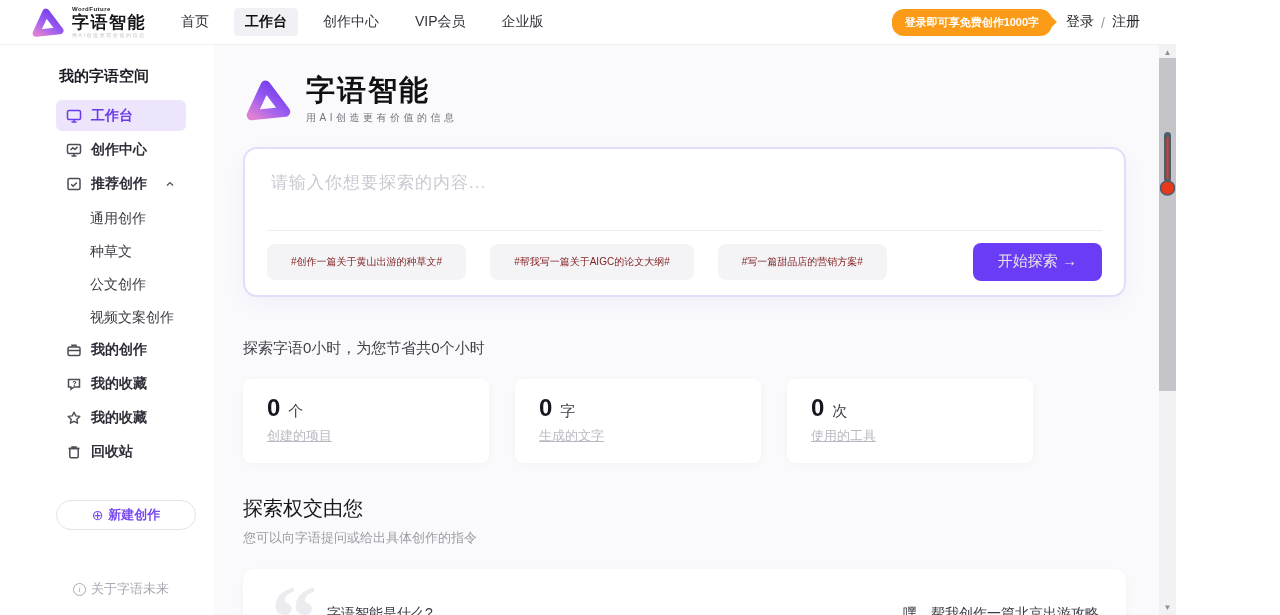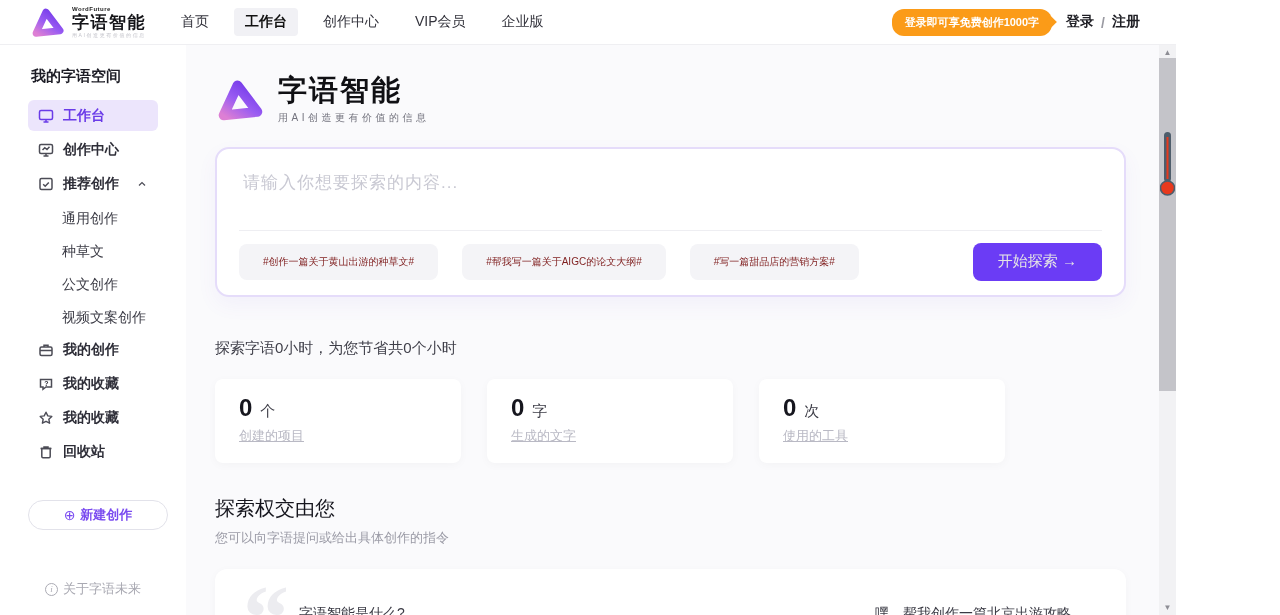--- a/index.html
+++ b/index.html
@@ -13,27 +13,27 @@
   .brand-text { display:flex; flex-direction:column; line-height:1; }
   .wf { font-size:6px; font-weight:bold; color:#222; letter-spacing:.5px; }
   .brand-name { font-size:17px; font-weight:800; color:#141418; letter-spacing:1.5px; margin:2px 0 2px; }
   .brand-tiny { font-size:5px; color:#c3c3ca; letter-spacing:1.6px; }
   nav { display:flex; align-items:center; gap:14px; margin-left:24px;text-align:right; }
   .nav-item { font-size:14px; color:#33333c; padding:5px 11px; border-radius:4px; cursor:pointer; white-space:nowrap; }
   .nav-item.active { background:#f1f1f5; font-weight:bold; color:#111; }
   .header-right { margin-left:auto; display:flex; align-items:center; gap:14px; }
   .promo { position:relative; background:#fb9b18; color:#fff; font-size:11px; font-weight:bold; padding:6px 13px; border-radius:12px; white-space:nowrap; cursor:pointer; }
   .promo::after { content:""; position:absolute; right:-3px; top:50%; width:9px; height:9px; background:#fb9b18; transform:translateY(-50%) rotate(45deg); }
-  .auth { font-size:14px; color:#1e1e24; display:flex; gap:7px; align-items:flex-end;font-weight:bold; }
+  .auth { font-size:14px; color:#1e1e24; display:flex; gap:7px; align-items:flex-end; }
   .auth span { cursor:pointer; }
   .auth .sep { color:#9a9aa2; cursor:default; }
 
   
   .body-row { display:flex; height:570px; position:relative; }
-  aside { width:186px; background:#fff; padding:22px 28px 0; flex-shrink:0; }
+  aside { width:186px; background:#fff; padding:22px 28px 0; flex-shrink:0;margin-left:28px; }
   .side-title { font-size:15px; font-weight:800; color:#1d1d26; padding-left:3px; margin-bottom:14px; }
   .side-item { display:flex; align-items:center; gap:9px; height:31px; margin-bottom:3px; padding:0 10px; border-radius:6px; font-size:14px; font-weight:600; color:#2e2e38; cursor:pointer; }
   .side-item svg { stroke:#4c4c56; flex-shrink:0; }
   .side-item.active { background:#ece5fc; color:#6a3be8; }
   .side-item.active svg { stroke:#6a3be8; }
   .chev { margin-left:auto; }
   .side-sub { height:33px; display:flex; align-items:center; padding-left:34px; font-size:14px; color:#3c3c46; cursor:pointer; }
   .new-btn { margin:33px auto 0; display:flex; align-items:center; justify-content:center; gap:5px; width:140px; height:30px; border:1px solid #e2e2ea; border-radius:16px; color:#7a4bf0; font-size:13px; font-weight:600; cursor:pointer; background:#fff; }
   .new-btn .plus { font-size:14px; font-weight:400; }
   .about { margin-top:50px; font-size:13px; color:#a9a9b2; display:flex; align-items:center; justify-content:center; gap:5px; cursor:pointer; }

